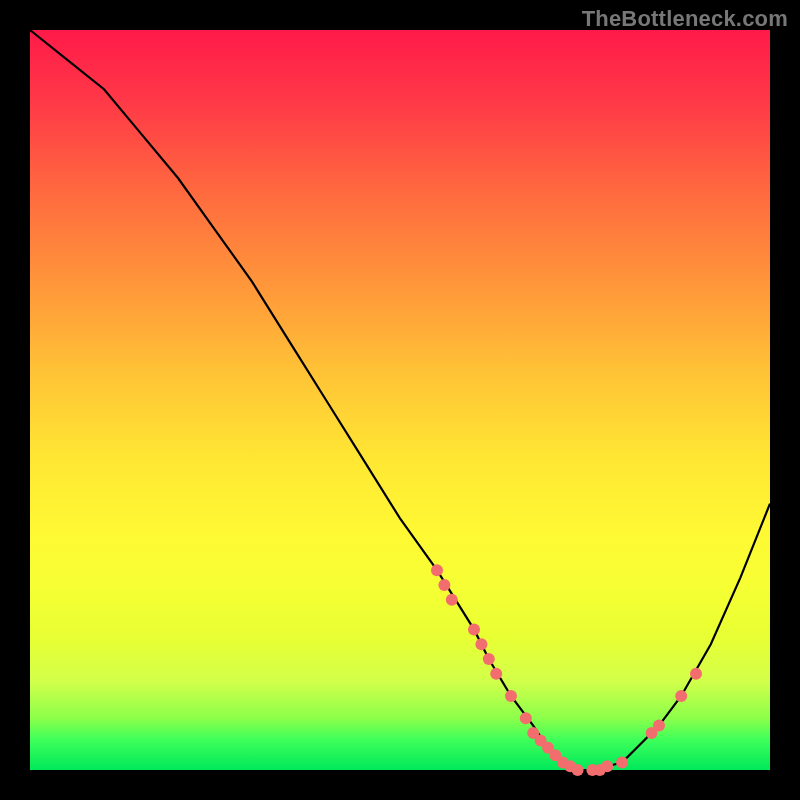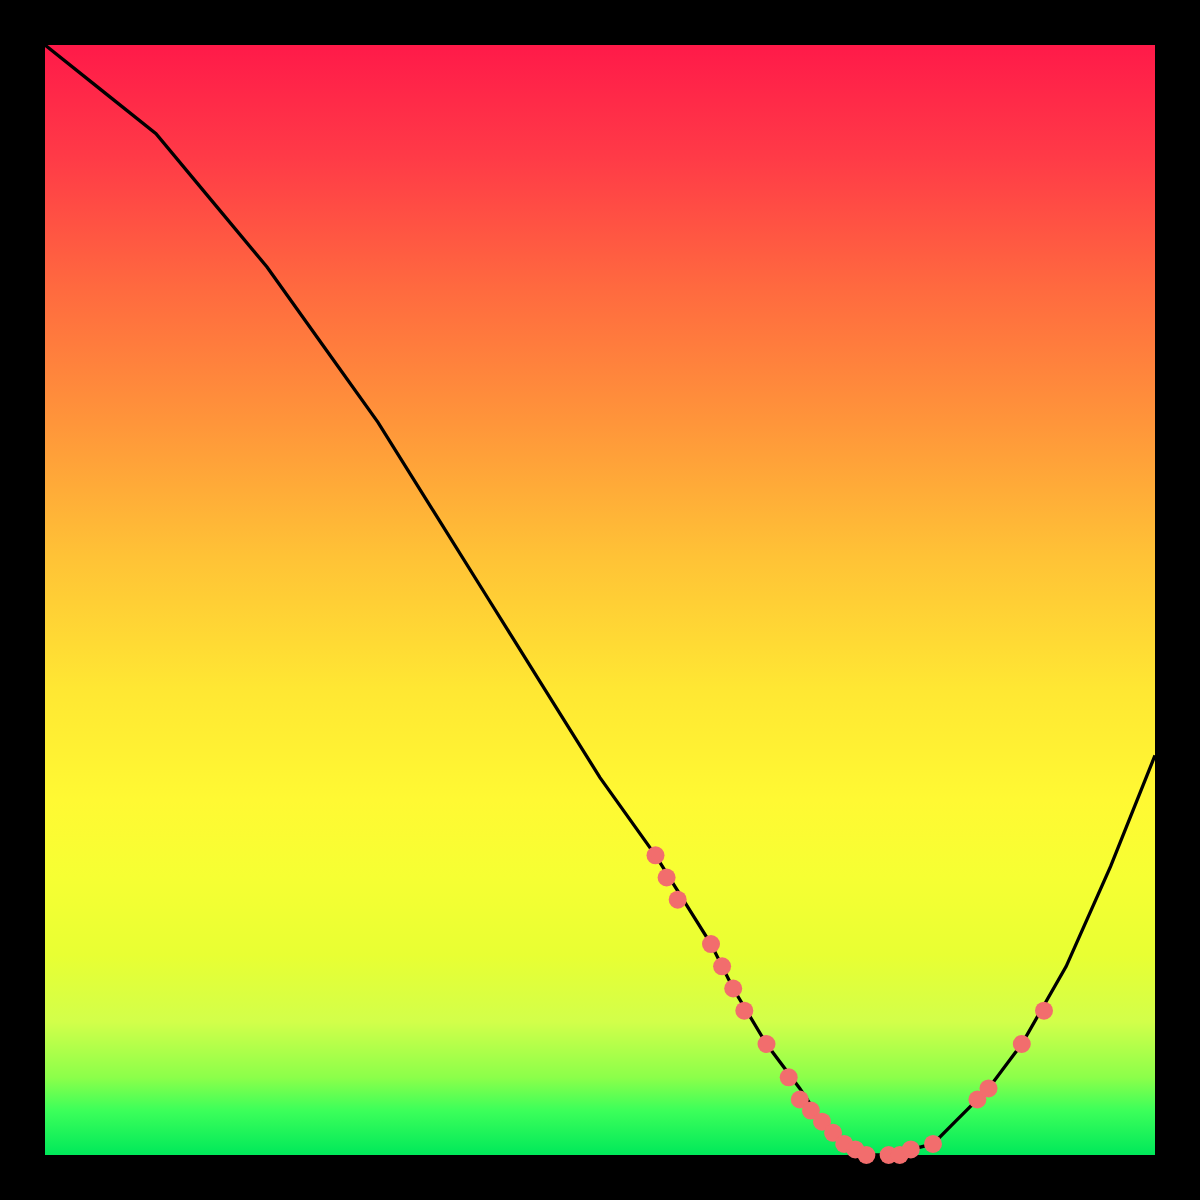--- a/index.html
+++ b/index.html
@@ -66,20 +66,21 @@
     stroke-width: 2.2;
   }
   .dot {
     fill: #f26d6d;
   }
 </style>
 </head>
 <body>
 
 <div class="frame">
+  <div class="watermark">TheBottleneck.com</div>
   <div class="plot-area">
     <svg class="curve" viewBox="0 0 740 740">
       <path id="curve-path" d="M0.0 0.0 L37.0 29.6 L74.0 59.2 L111.0 103.6 L148.0 148.0 L185.0 199.8 L222.0 251.6 L259.0 310.8 L296.0 370.0 L333.0 429.2 L370.0 488.4 L407.0 540.2 L444.0 599.4 L458.8 629.0 L481.0 666.0 L503.2 695.6 L518.0 717.8 L532.8 732.6 L547.6 740.0 L562.4 740.0 L592.0 732.6 L606.8 717.8 L629.0 695.6 L651.2 666.0 L680.8 614.2 L710.4 547.6 L740.0 473.6"></path>
       <g id="marker-group">
           <circle cx="407.0" cy="540.2" r="6" class="dot"></circle>
           <circle cx="414.4" cy="555.0" r="6" class="dot"></circle>
           <circle cx="421.8" cy="569.8" r="6" class="dot"></circle>
           <circle cx="444.0" cy="599.4" r="6" class="dot"></circle>
           <circle cx="451.4" cy="614.2" r="6" class="dot"></circle>
           <circle cx="458.8" cy="629.0" r="6" class="dot"></circle>

